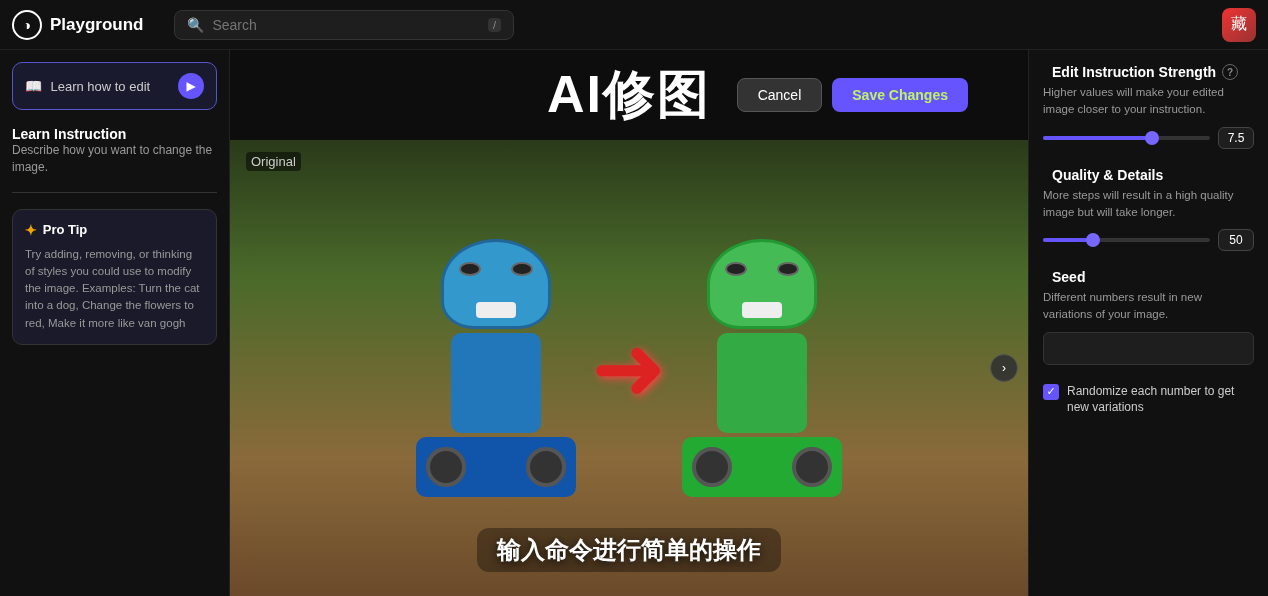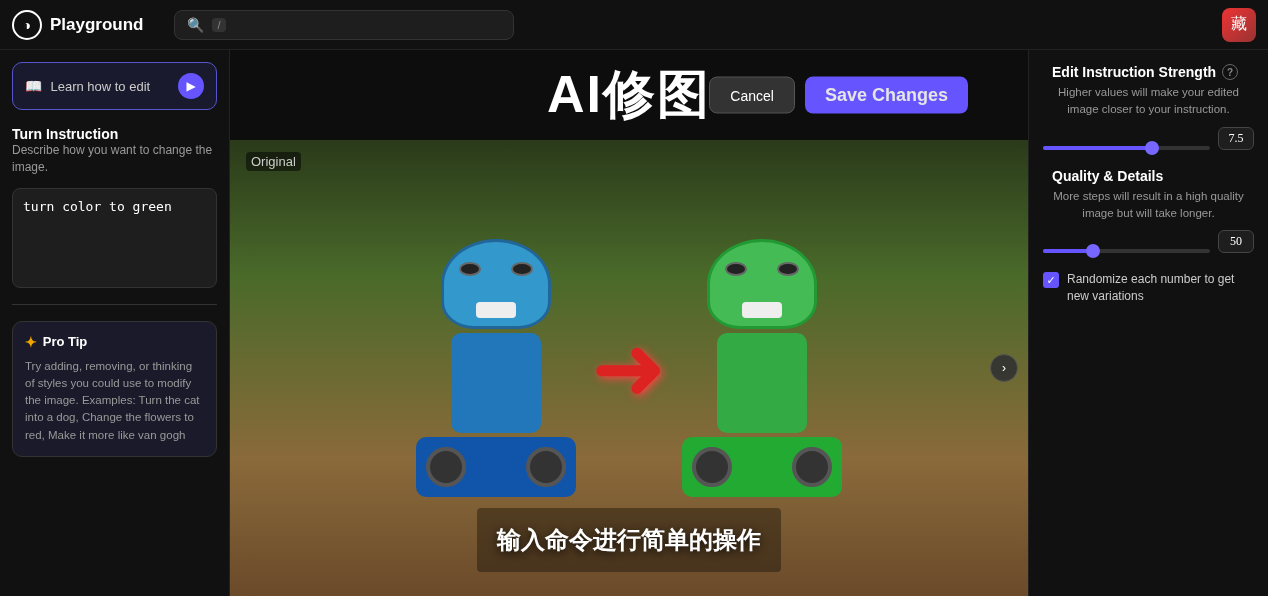--- a/index.html
+++ b/index.html
@@ -238,23 +238,23 @@
       border-radius: 8px;
       color: #fff;
       padding: 8px 20px;
       font-size: 14px;
       cursor: pointer;
     }
     .save-btn {
       background: #6655ff;
       border: none;
       border-radius: 8px;
-      color: #e5e5e5;
+      color: #bef264;
       padding: 8px 20px;
-      font-size: 18px;
+      font-size: 14px;
       cursor: pointer;
       font-weight: 600;
     }
 
     .image-area {
       flex: 1;
       position: relative;
       overflow: hidden;
     }
     .original-label {
@@ -272,22 +272,22 @@
       position: absolute;
       bottom: 24px;
       left: 50%;
       transform: translateX(-50%);
       font-size: 24px;
       font-weight: 700;
       color: #fff;
       text-shadow: 0 2px 8px rgba(0,0,0,0.8);
       white-space: nowrap;
       background: rgba(0,0,0,0.35);
-      padding: 16px 20px;
-      border-radius: 4px;
+      padding: 6px 20px;
+      border-radius: 12px;
     }
     .expand-btn {
       position: absolute;
       right: 10px;
       top: 50%;
       transform: translateY(-50%);
       width: 28px;
       height: 28px;
       background: rgba(50,50,50,0.9);
       border: 1px solid #555;
@@ -332,27 +332,25 @@
       display: flex;
       align-items: center;
       gap: 6px;
       padding-left: 9px;
     }
     .rs-section-desc {
       font-size: 11.5px;
       color: #999;
       line-height: 1.5;
       margin-bottom: 8px;
-      text-align: center;
     }
     .slider-row {
       display: flex;
-      align-items: flex-end;
+      align-items: center;
       gap: 8px;
-      font-family: Liberation Serif, serif;
     }
     .slider-track {
       flex: 1;
       height: 4px;
       background: #333;
       border-radius: 2px;
       position: relative;
     }
     .slider-fill {
       height: 100%;
@@ -435,20 +433,21 @@
 </head>
 <body>
 
 <div class="header">
   <div class="logo-area">
     <div class="logo-icon">◑</div>
     <span class="logo-text">Playground</span>
   </div>
   <div class="search-bar">
     <span class="search-icon-wrap">🔍</span>
+    <input class="search-input" type="text" placeholder="Search" style="">
     <span class="search-kbd">/</span>
   </div>
   <div class="header-right">
     <div class="user-avatar">藏</div>
   </div>
 </div>
 
 <div class="main">
 
   <div class="sidebar">
@@ -456,25 +455,24 @@
       <div class="learn-btn-left">
         <span class="learn-icon">📖</span>
         <span>Learn how to edit</span>
       </div>
       <div class="learn-play">
         <span>▶</span>
       </div>
     </div>
 
     <div>
-      <div class="edit-instruction-title">Turn Instruction</div>
+      <div class="edit-instruction-title">Learn Instruction</div>
       <div class="edit-instruction-desc">Describe how you want to change the image.</div>
     </div>
 
-    <textarea class="instruction-textarea" style="">turn color to green</textarea>
 
     <div class="separator"></div>
 
     <div class="pro-tip-card">
       <div class="pro-tip-header">
         <span class="pro-tip-icon">✦</span>
         <span>Pro Tip</span>
       </div>
       <div class="pro-tip-text">Try adding, removing, or thinking of styles you could use to modify the image. Examples: Turn the cat into a dog, Change the flowers to red, Make it more like van gogh</div>
     </div>
@@ -554,20 +552,27 @@
       <div class="rs-section-desc">More steps will result in a high quality image but will take longer.</div>
       <div class="slider-row">
         <div class="slider-track">
           <div class="slider-fill" style="width: 30%;"></div>
           <div class="slider-thumb" style="left: calc(30% - 7px);"></div>
         </div>
         <div class="slider-value">50</div>
       </div>
     </div>
 
+    <div>
+      <div class="rs-section-title">
+        <span>Seed</span>
+      </div>
+      <div class="rs-section-desc">Different numbers result in new variations of your image.</div>
+      <input class="seed-input" type="text" placeholder="" style="">
+    </div>
 
     <div class="randomize-row">
       <div class="checkbox-icon">✓</div>
       <span class="randomize-label">Randomize each number to get new variations</span>
     </div>
 
   </div>
 
 </div>
 

